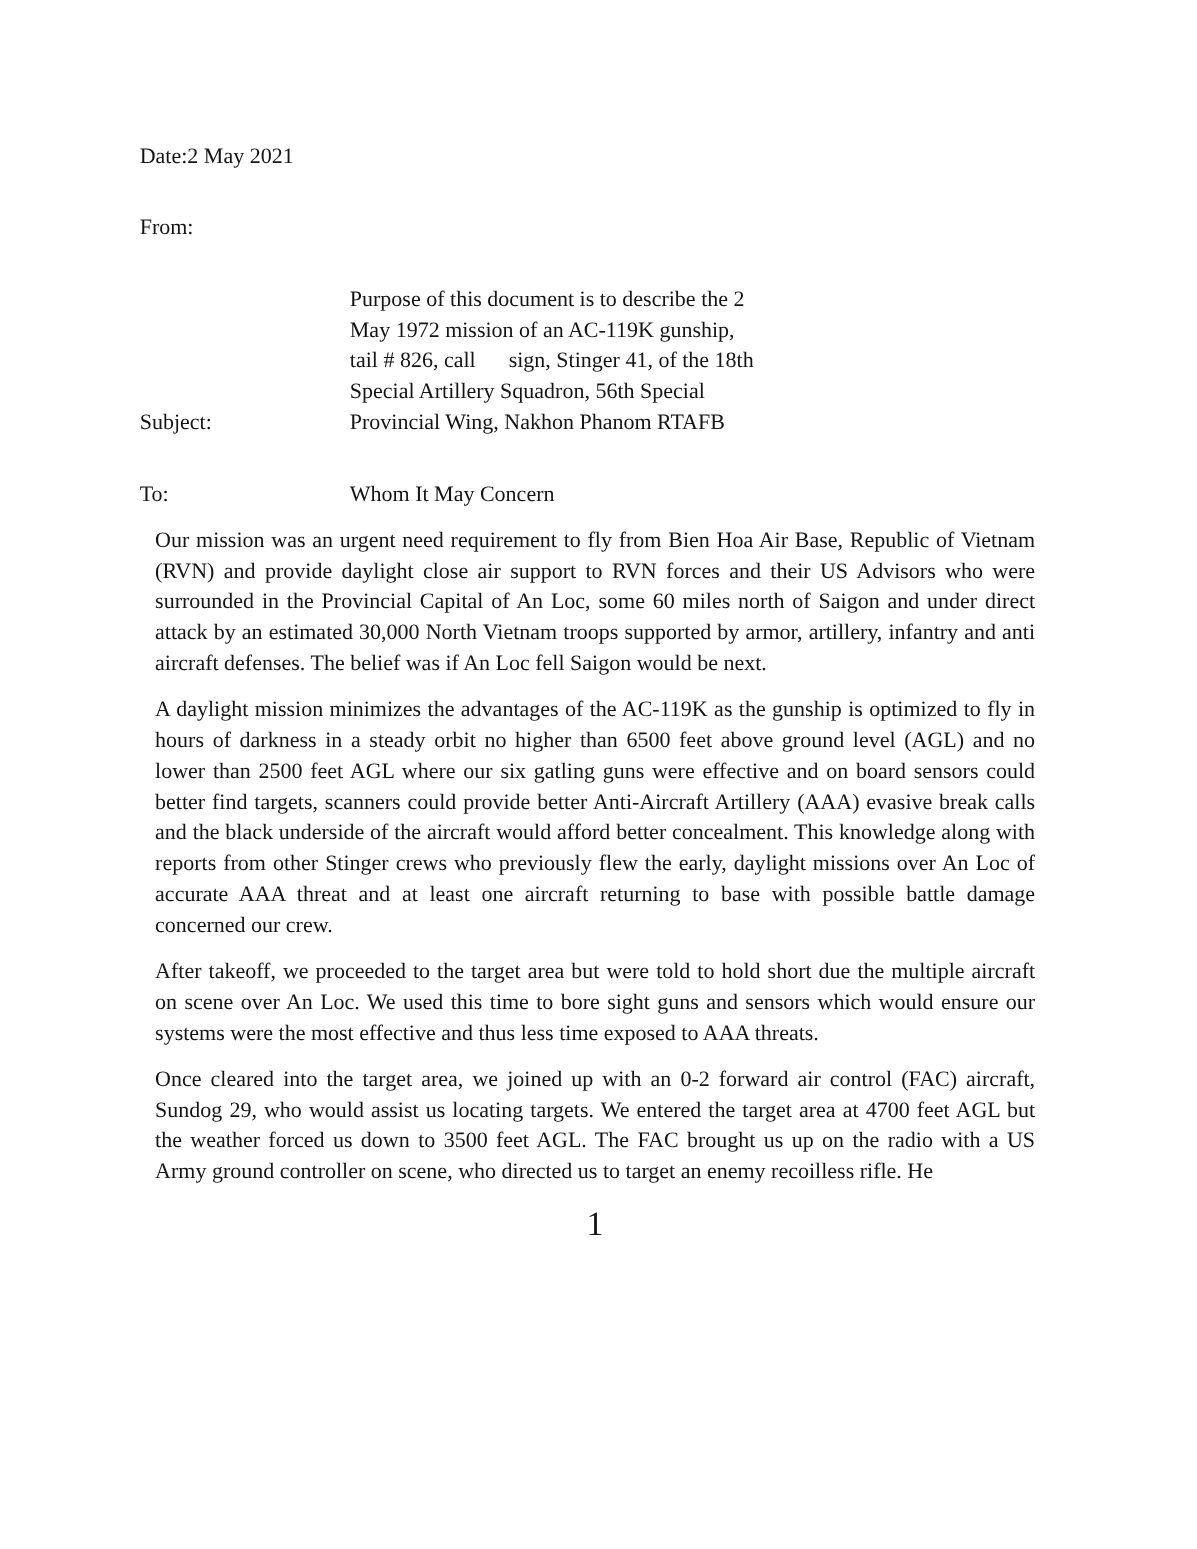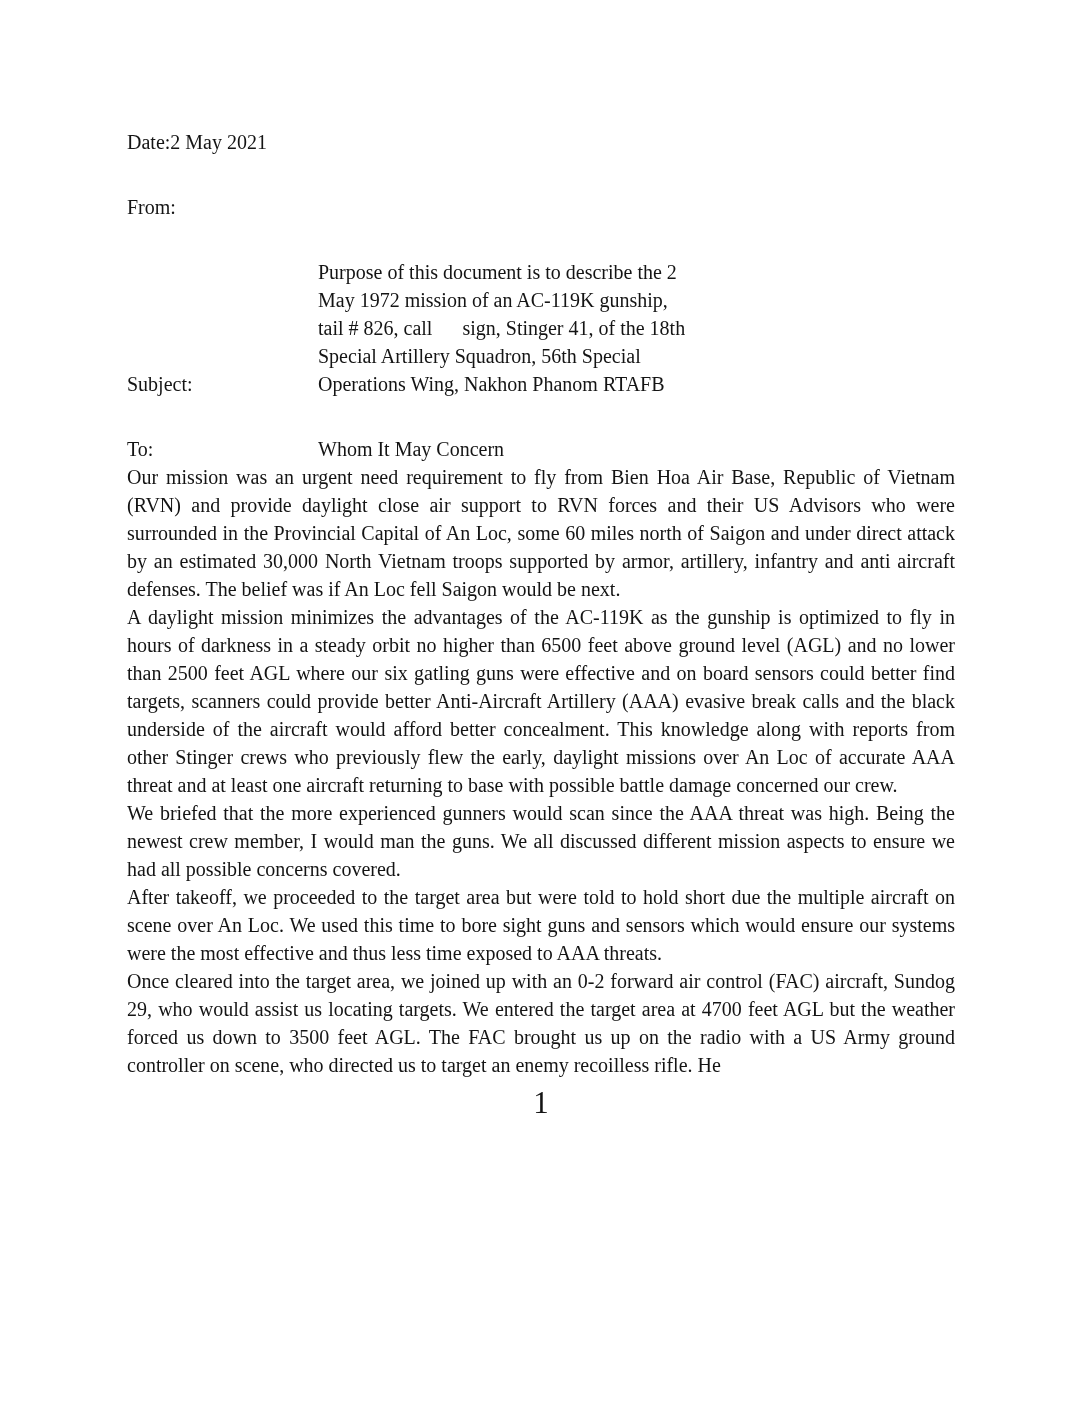--- a/index.html
+++ b/index.html
@@ -28,21 +28,21 @@
     flex: 1 1 auto;
   }
   .subject-lines .subject-line {
     white-space: pre-wrap;
   }
   .mt-std  { margin-top: 37px; }
   .mt-p2   { margin-top: 34px; }
   .mt-p3   { margin-top: 18px; }
   .mt-p5   { margin-top: 40px; }
   .para {
-    margin: 0;
+    margin: 14px;
     text-align: justify;
   }
   .page-number {
     margin-top: 4px;
     text-align: center;
     font-size: 31px;
     line-height: 40px;
   }
 </style>
 </head>
@@ -57,31 +57,30 @@
       <div class="meta-label">From:</div>
     </div>
 
     <div class="meta-row mt-std">
       <div class="meta-label">Subject:</div>
       <div class="meta-value subject-lines">
           <div class="subject-line">Purpose of this document is to describe the 2</div>
           <div class="subject-line">May 1972 mission of an AC-119K gunship,</div>
           <div class="subject-line">tail # 826, call      sign, Stinger 41, of the 18th</div>
           <div class="subject-line">Special Artillery Squadron, 56th Special</div>
-          <div class="subject-line">Operations Wing, Nakhon Phanom RTAFB</div>
+          <div class="subject-line">Provincial Wing, Nakhon Phanom RTAFB</div>
         </div>
     </div>
 
     <div class="meta-row mt-std">
       <div class="meta-label">To:</div>
       <div class="meta-value">Whom It May Concern</div>
     </div>
 
     <p class="para mt-std">Our mission was an urgent need requirement to fly from Bien Hoa Air Base, Republic of Vietnam (RVN) and provide daylight close air support to RVN forces and their US Advisors who were surrounded in the Provincial Capital of An Loc, some 60 miles north of Saigon and under direct attack by an estimated 30,000 North Vietnam troops supported by armor, artillery, infantry and anti aircraft defenses. The belief was if An Loc fell Saigon would be next.</p>
     <p class="para mt-p2">A daylight mission minimizes the advantages of the AC-119K as the gunship is optimized to fly in hours of darkness in a steady orbit no higher than 6500 feet above ground level (AGL) and no lower than 2500 feet AGL where our six gatling guns were effective and on board sensors could better find targets, scanners could provide better Anti-Aircraft Artillery (AAA) evasive break calls and the black underside of the aircraft would afford better concealment. This knowledge along with reports from other Stinger crews who previously flew the early, daylight missions over An Loc of accurate AAA threat and at least one aircraft returning to base with possible battle damage concerned our crew.</p>
-    <p class="para mt-p3">We briefed that the more experienced gunners would scan since the AAA threat was high. Being the newest crew member, I would man the guns. We all discussed different mission aspects to ensure we had all possible concerns covered.</p>
     <p class="para mt-std">After takeoff, we proceeded to the target area but were told to hold short due the multiple aircraft on scene over An Loc. We used this time to bore sight guns and sensors which would ensure our systems were the most effective and thus less time exposed to AAA threats.</p>
     <p class="para mt-p5">Once cleared into the target area, we joined up with an 0-2 forward air control (FAC) aircraft, Sundog 29, who would assist us locating targets. We entered the target area at 4700 feet AGL but the weather forced us down to 3500 feet AGL. The FAC brought us up on the radio with a US Army ground controller on scene, who directed us to target an enemy recoilless rifle. He</p>
 
     <div class="page-number">1</div>
 
   </div>
 </div>
 
 </body></html>

